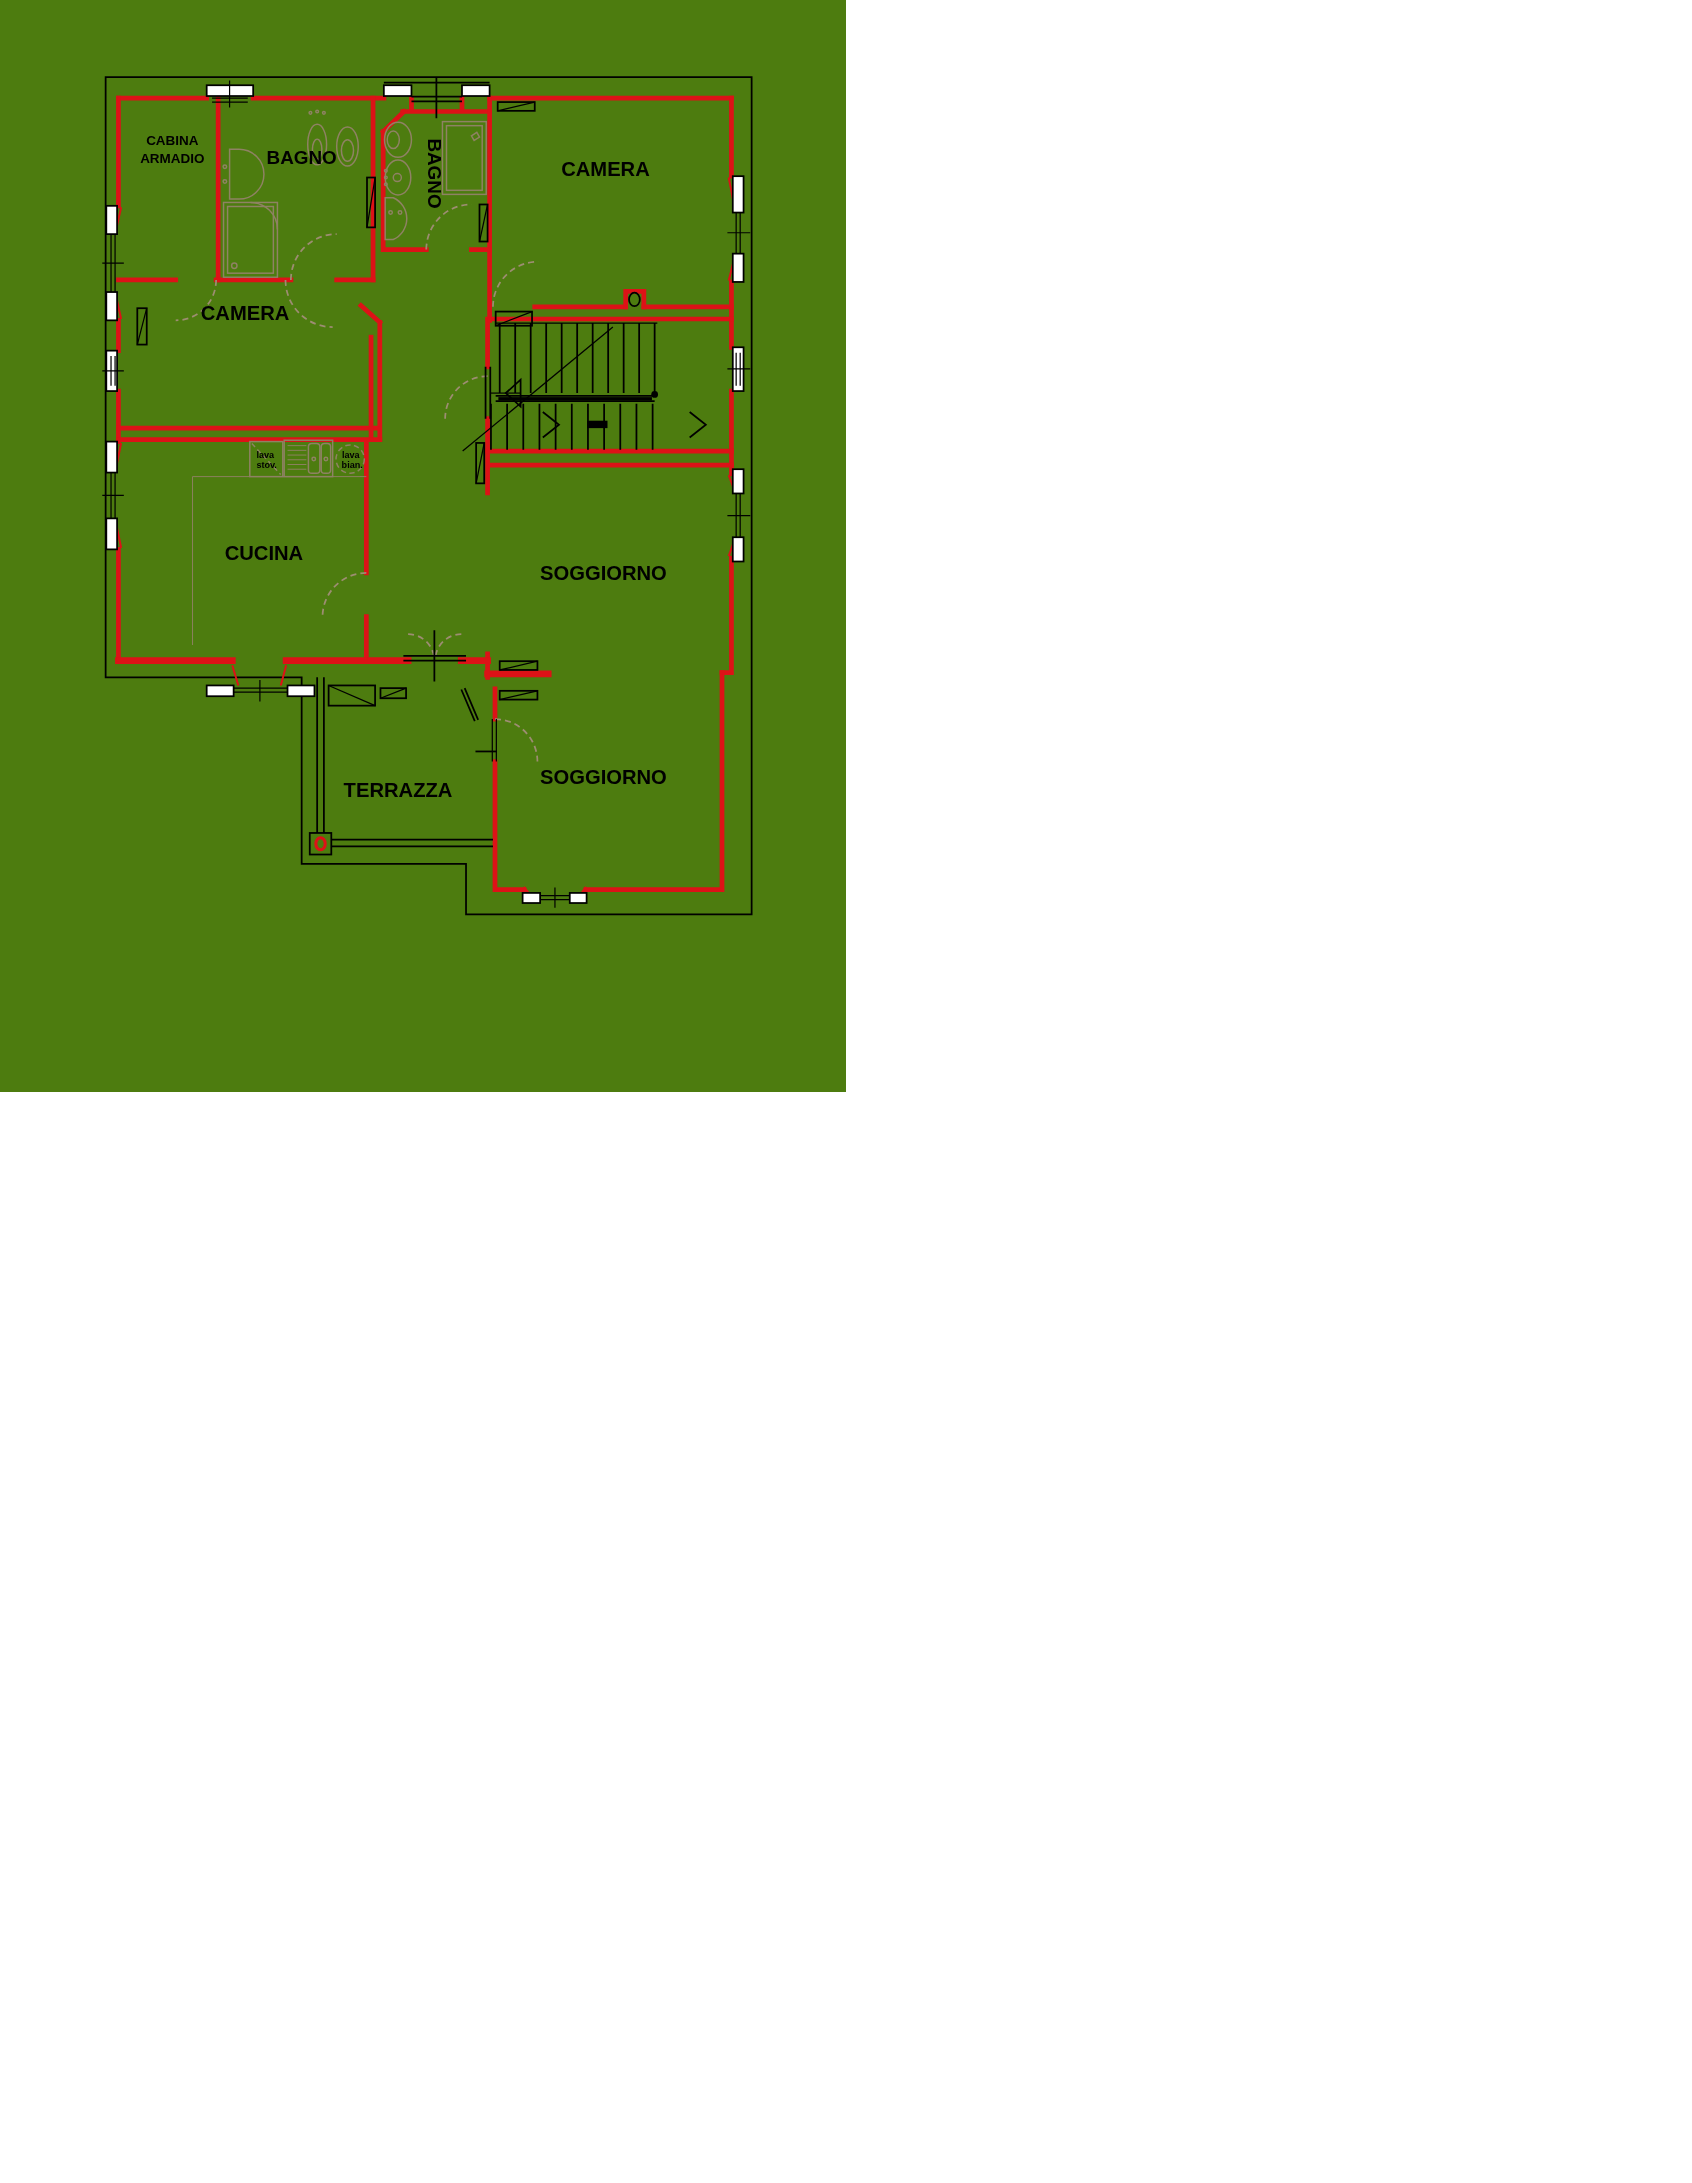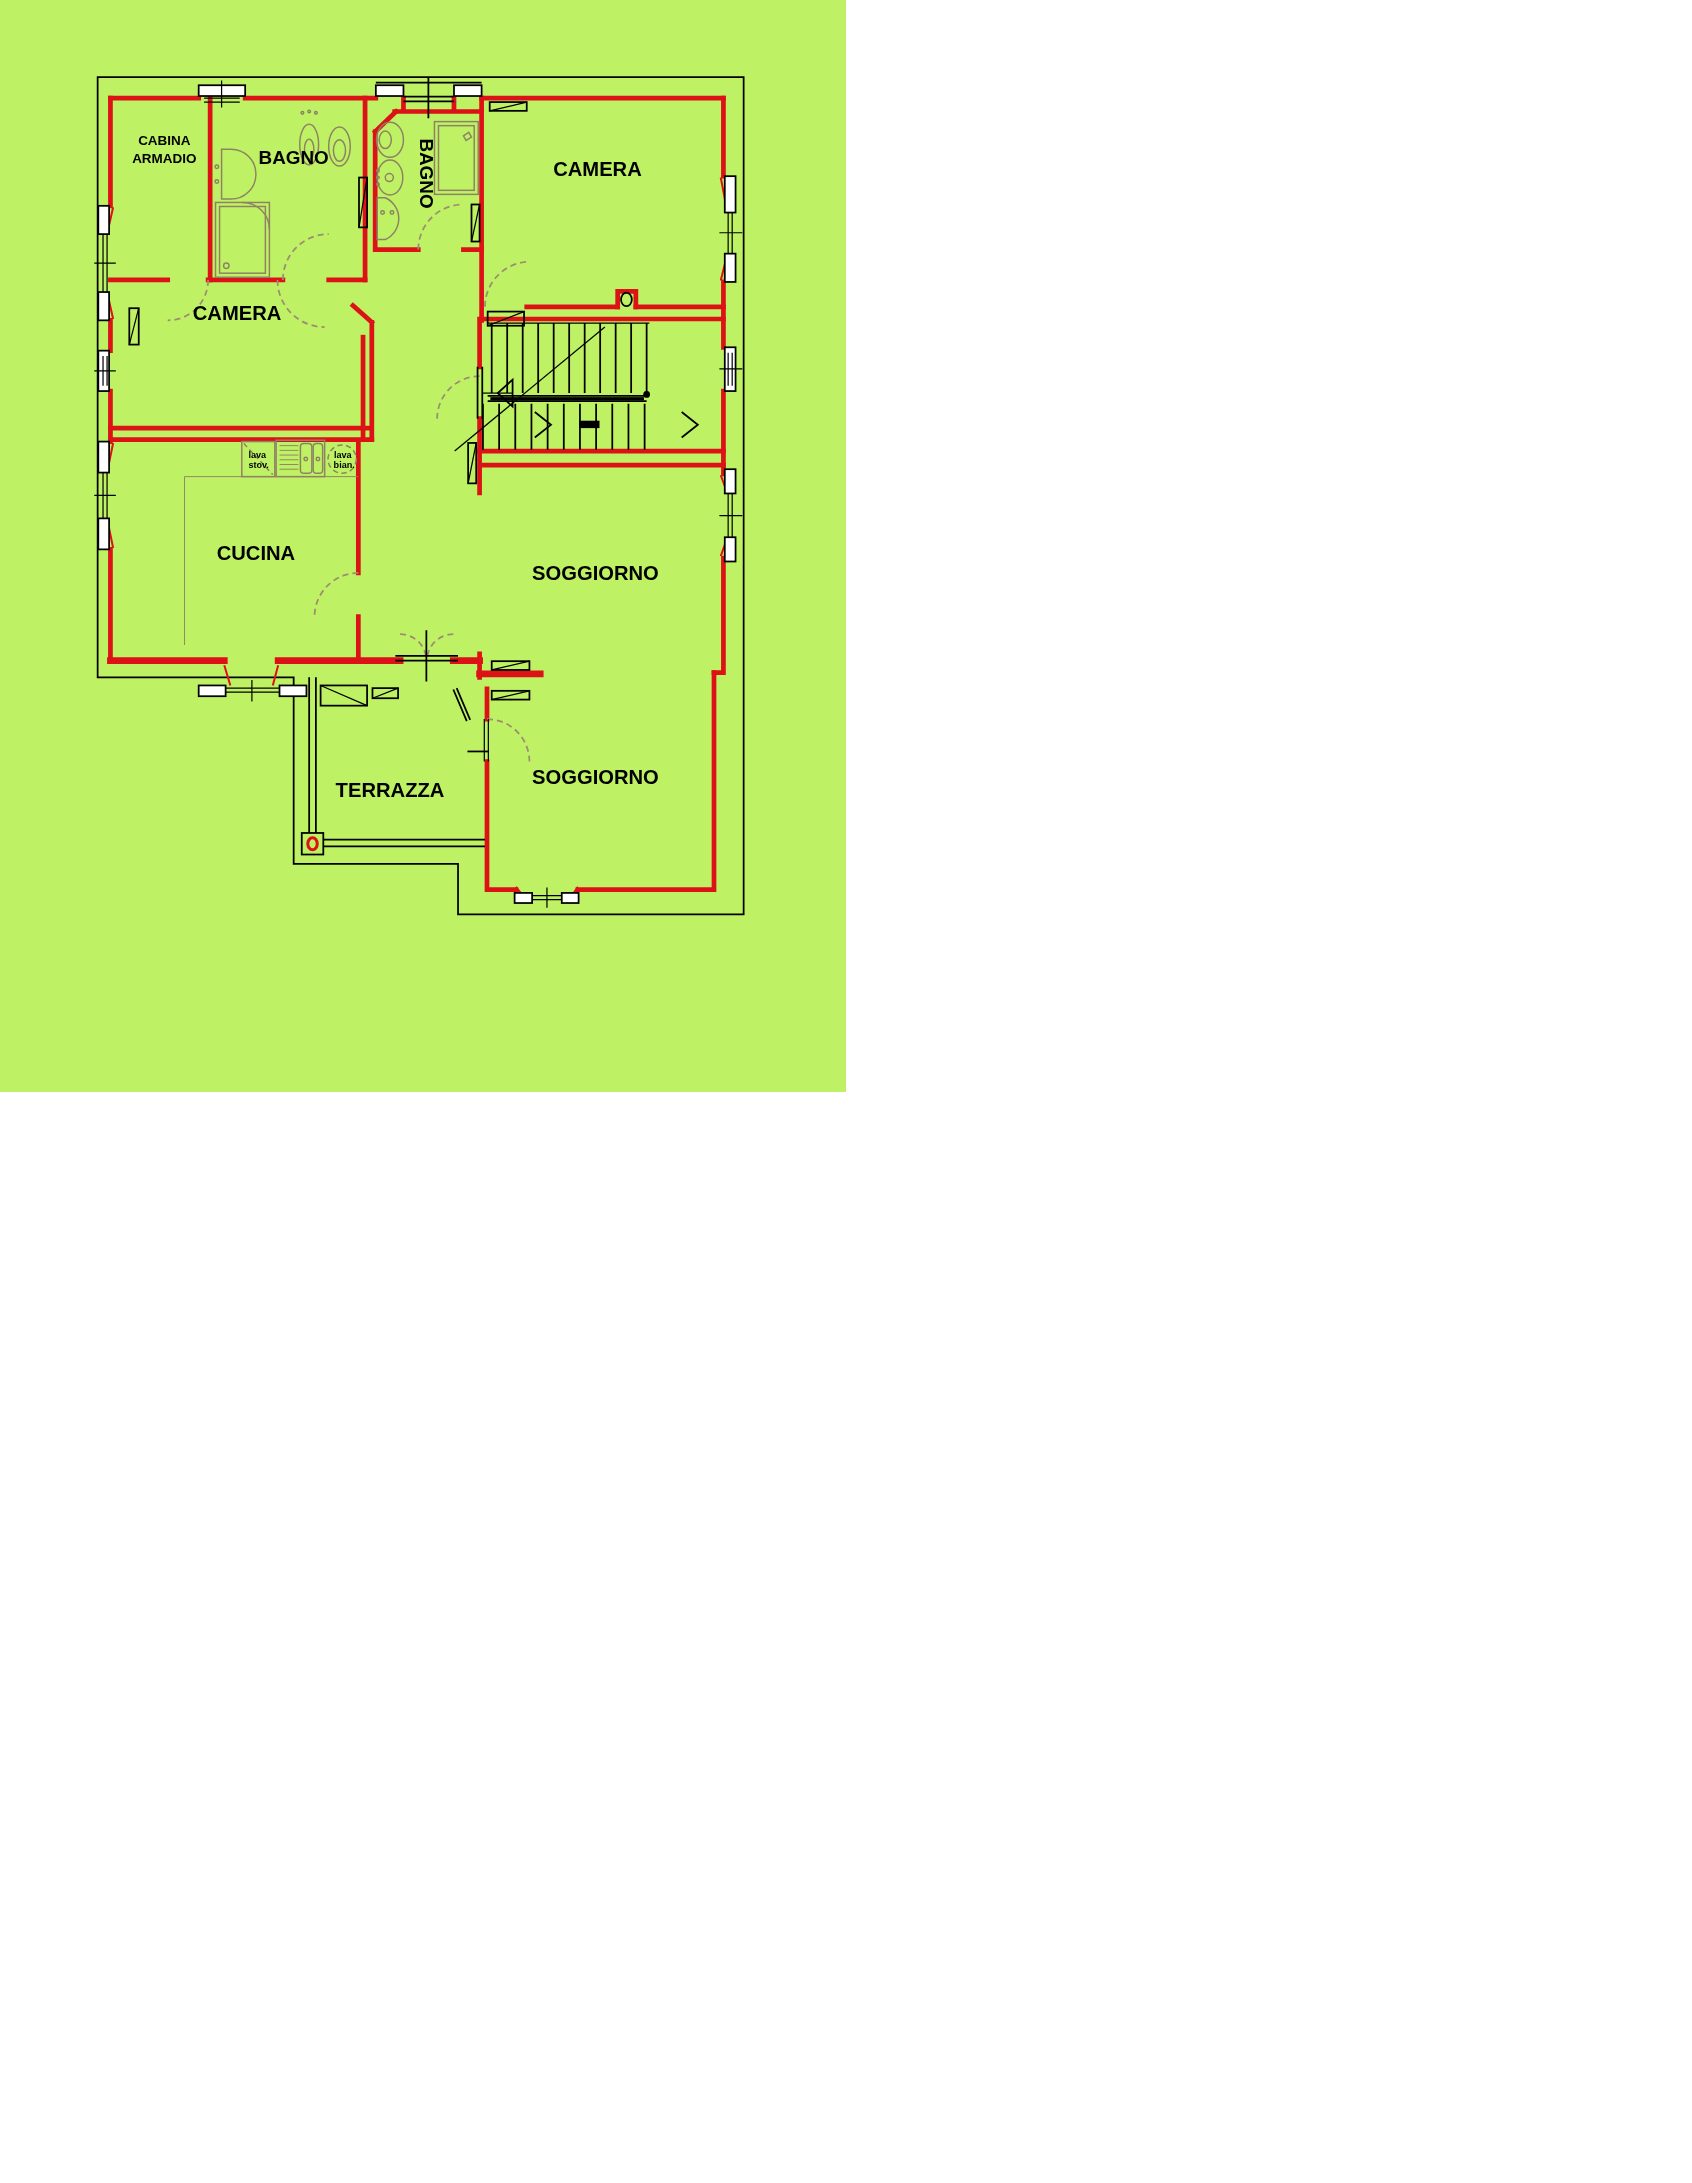--- a/index.html
+++ b/index.html
@@ -1,16 +1,16 @@
 <!DOCTYPE html>
 <html style="font-size:10.8px"><head>
 <meta charset="utf-8">
 <style>
   html,body{margin:0;padding:0;background:#ffffff;}
-  .page{width:846px;height:1092px;background:#bef264;display:flex;align-items:center;justify-content:center;}
+  .page{width:846px;height:1092px;background:#4d7c0f;display:flex;align-items:center;justify-content:flex-end;}
   svg{display:block;}
   .wall{stroke:#dd1217;stroke-width:7;fill:none;stroke-linecap:square;}
   .wallthick{stroke:#dd1217;stroke-width:10;fill:none;stroke-linecap:square;}
   .wallthin{stroke:#dd1217;stroke-width:3;fill:none;}
   .blk{stroke:#000;stroke-width:2.6;fill:none;}
   .blkthin{stroke:#000;stroke-width:1.8;fill:none;}
   .frame{stroke:#000;stroke-width:2.6;fill:#fff;}
   .fix{stroke:#8f8264;stroke-width:2.2;fill:none;}
   .fixthin{stroke:#8f8264;stroke-width:1.4;fill:none;}
   .door{stroke:#9d8d72;stroke-width:2.6;fill:none;stroke-dasharray:9 6;}

